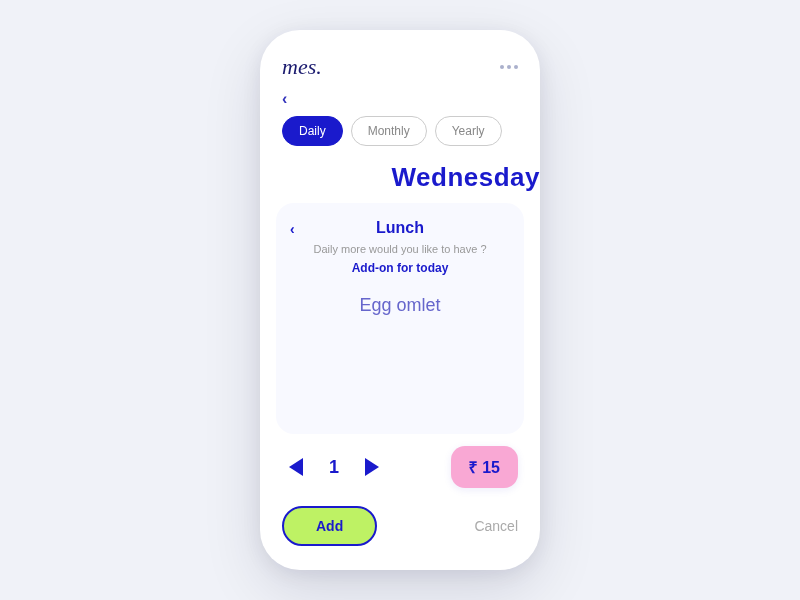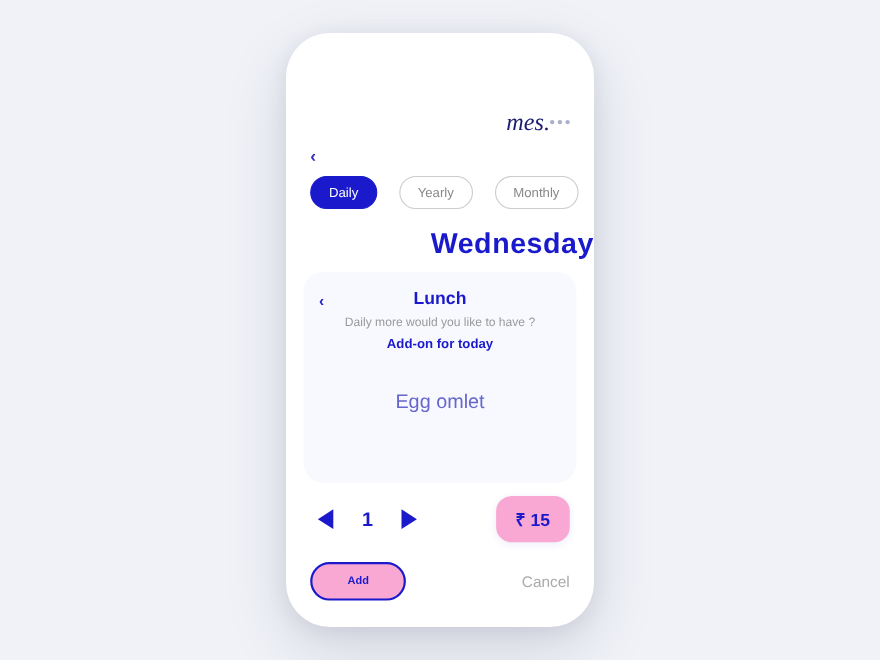--- a/index.html
+++ b/index.html
@@ -24,23 +24,22 @@
       position: relative;
       overflow: hidden;
       display: flex;
       flex-direction: column;
     }
 
     
     .top-bar {
       display: flex;
       align-items: center;
-      justify-content: flex-end;
+      justify-content: space-between;
       padding: 24px 22px 8px 22px;
-      margin-top: 44px;
     }
 
     .app-logo {
       font-family: Georgia, serif;
       font-style: italic;
       font-size: 22px;
       color: #1a1a6e;
       font-weight: 400;
     }
 
@@ -66,21 +65,21 @@
       color: #3333bb;
       font-size: 16px;
       cursor: pointer;
       font-weight: bold;
     }
 
     
     .tab-bar {
       display: flex;
       align-items: center;
-      gap: 20px;
+      gap: 8px;
       padding: 0 22px 12px 22px;
     }
 
     .tab {
       padding: 7px 16px;
       border-radius: 20px;
       font-size: 12px;
       font-weight: 500;
       cursor: pointer;
       border: 1.5px solid transparent;
@@ -143,21 +142,21 @@
       font-size: 11px;
       color: #999;
       margin-bottom: 6px;
     }
 
     .addon-label {
       text-align: center;
       font-size: 12px;
       font-weight: 700;
       color: #1a1acc;
-      margin-bottom: 32px;
+      margin-bottom: 16px;
     }
 
     .addon-item {
       text-align: center;
       font-size: 18px;
       color: #6666cc;
       margin-top: 4px;
     }
 
     
@@ -222,26 +221,26 @@
 
     
     .action-row {
       display: flex;
       align-items: center;
       justify-content: space-between;
       padding: 8px 22px 24px 22px;
     }
 
     .add-btn {
-      background: #f9a8d4;
+      background: #bef264;
       border: 2px solid #1a1acc;
       color: #1a1acc;
       border-radius: 22px;
       padding: 10px 32px;
-      font-size: 10px;
+      font-size: 14px;
       font-weight: 700;
       cursor: pointer;
       text-align: center;
     }
 
     .cancel-btn {
       background: transparent;
       border: none;
       color: #aaa;
       font-size: 14px;
@@ -266,24 +265,24 @@
 
   <div class="back-row">
     <span class="back-arrow">‹</span>
   </div>
 
   <div class="tab-bar">
     <div class="tab active">
       <span>Daily</span>
     </div>
     <div class="tab inactive">
+      <span>Monthly</span>
+    </div>
+    <div class="tab inactive">
       <span>Yearly</span>
-    </div>
-    <div class="tab inactive">
-      <span>Monthly</span>
     </div>
   </div>
 
   <div class="day-heading">Wednesday</div>
 
   <div class="meal-card">
     <span class="card-nav-left">‹</span>
     <div class="meal-title">Lunch</div>
     <div class="meal-subtitle">Daily more would you like to have ?</div>
     <div class="addon-label">Add-on for today</div>

